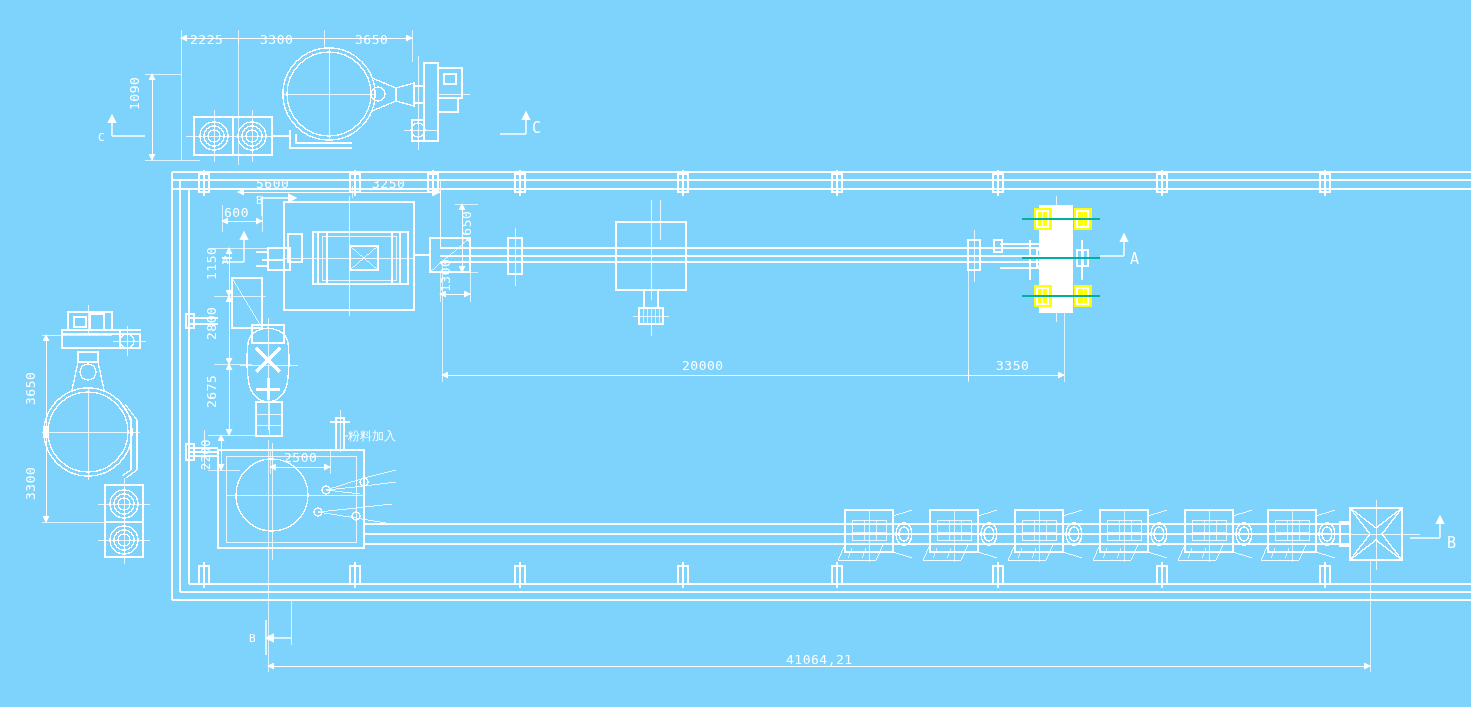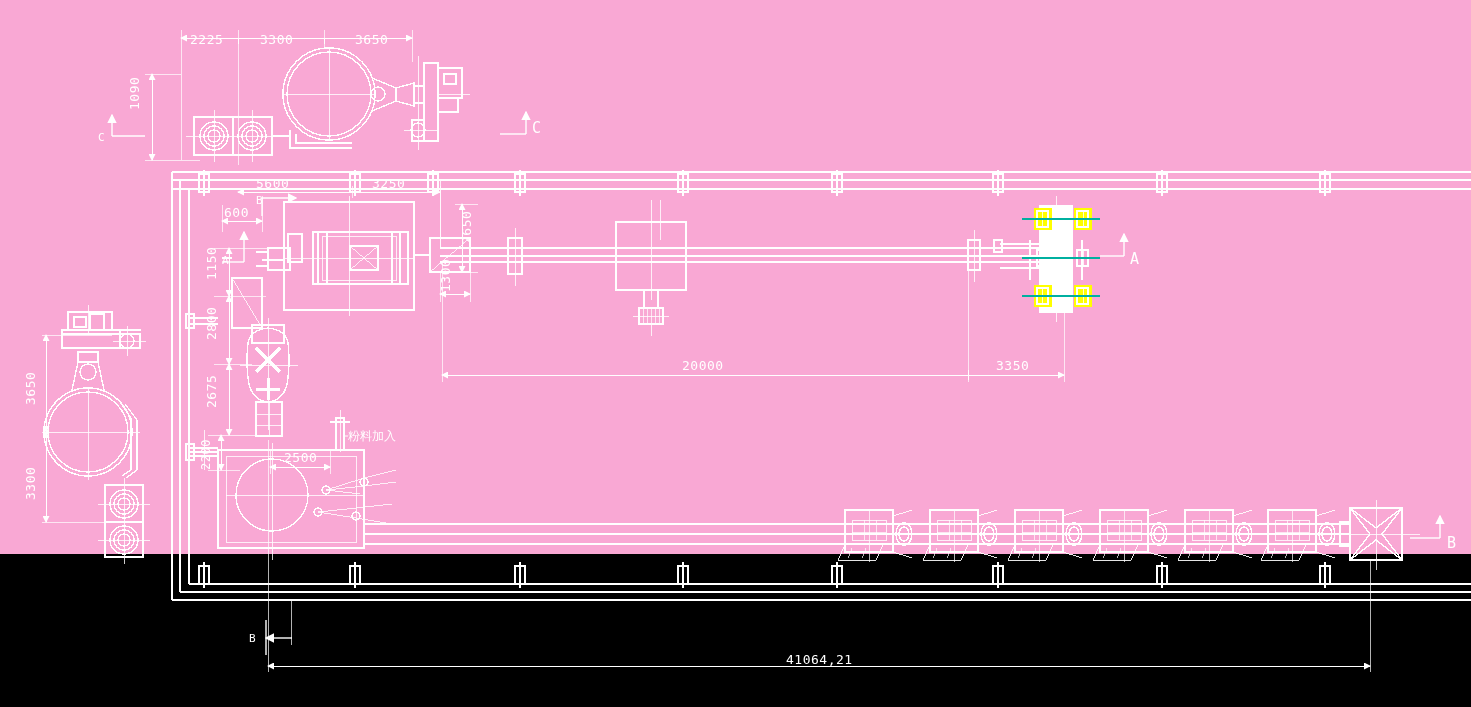--- a/index.html
+++ b/index.html
@@ -1,18 +1,18 @@
 <!DOCTYPE html>
 <html><head>
 <meta charset="utf-8">
 <style>
   html,body{margin:0;padding:0;background:#000;}
   body{width:1471px;height:707px;overflow:hidden;
        font-family:"DejaVu Sans Mono","Liberation Mono",monospace;}
-  #stage{position:relative;width:1471px;height:554px;background:#f9a8d4;}
+  #stage{position:relative;width:1471px;height:707px;background:#7dd3fc;}
   svg{position:absolute;top:0;left:0;}
   .dimtxt{fill:#fff;font-family:"DejaVu Sans Mono","Liberation Mono",monospace;
           font-size:13px;letter-spacing:.5px;}
   .dimtxt.small{font-size:12px;}
   .secmark{fill:#fff;font-family:"DejaVu Sans Mono","Liberation Mono",monospace;font-size:15px;}
   .secmark.sm{font-size:11px;}
   .cjk{fill:#fff;font-family:"DejaVu Sans","Liberation Sans",sans-serif;font-size:12px;}
 </style>
 </head>
 <body>

